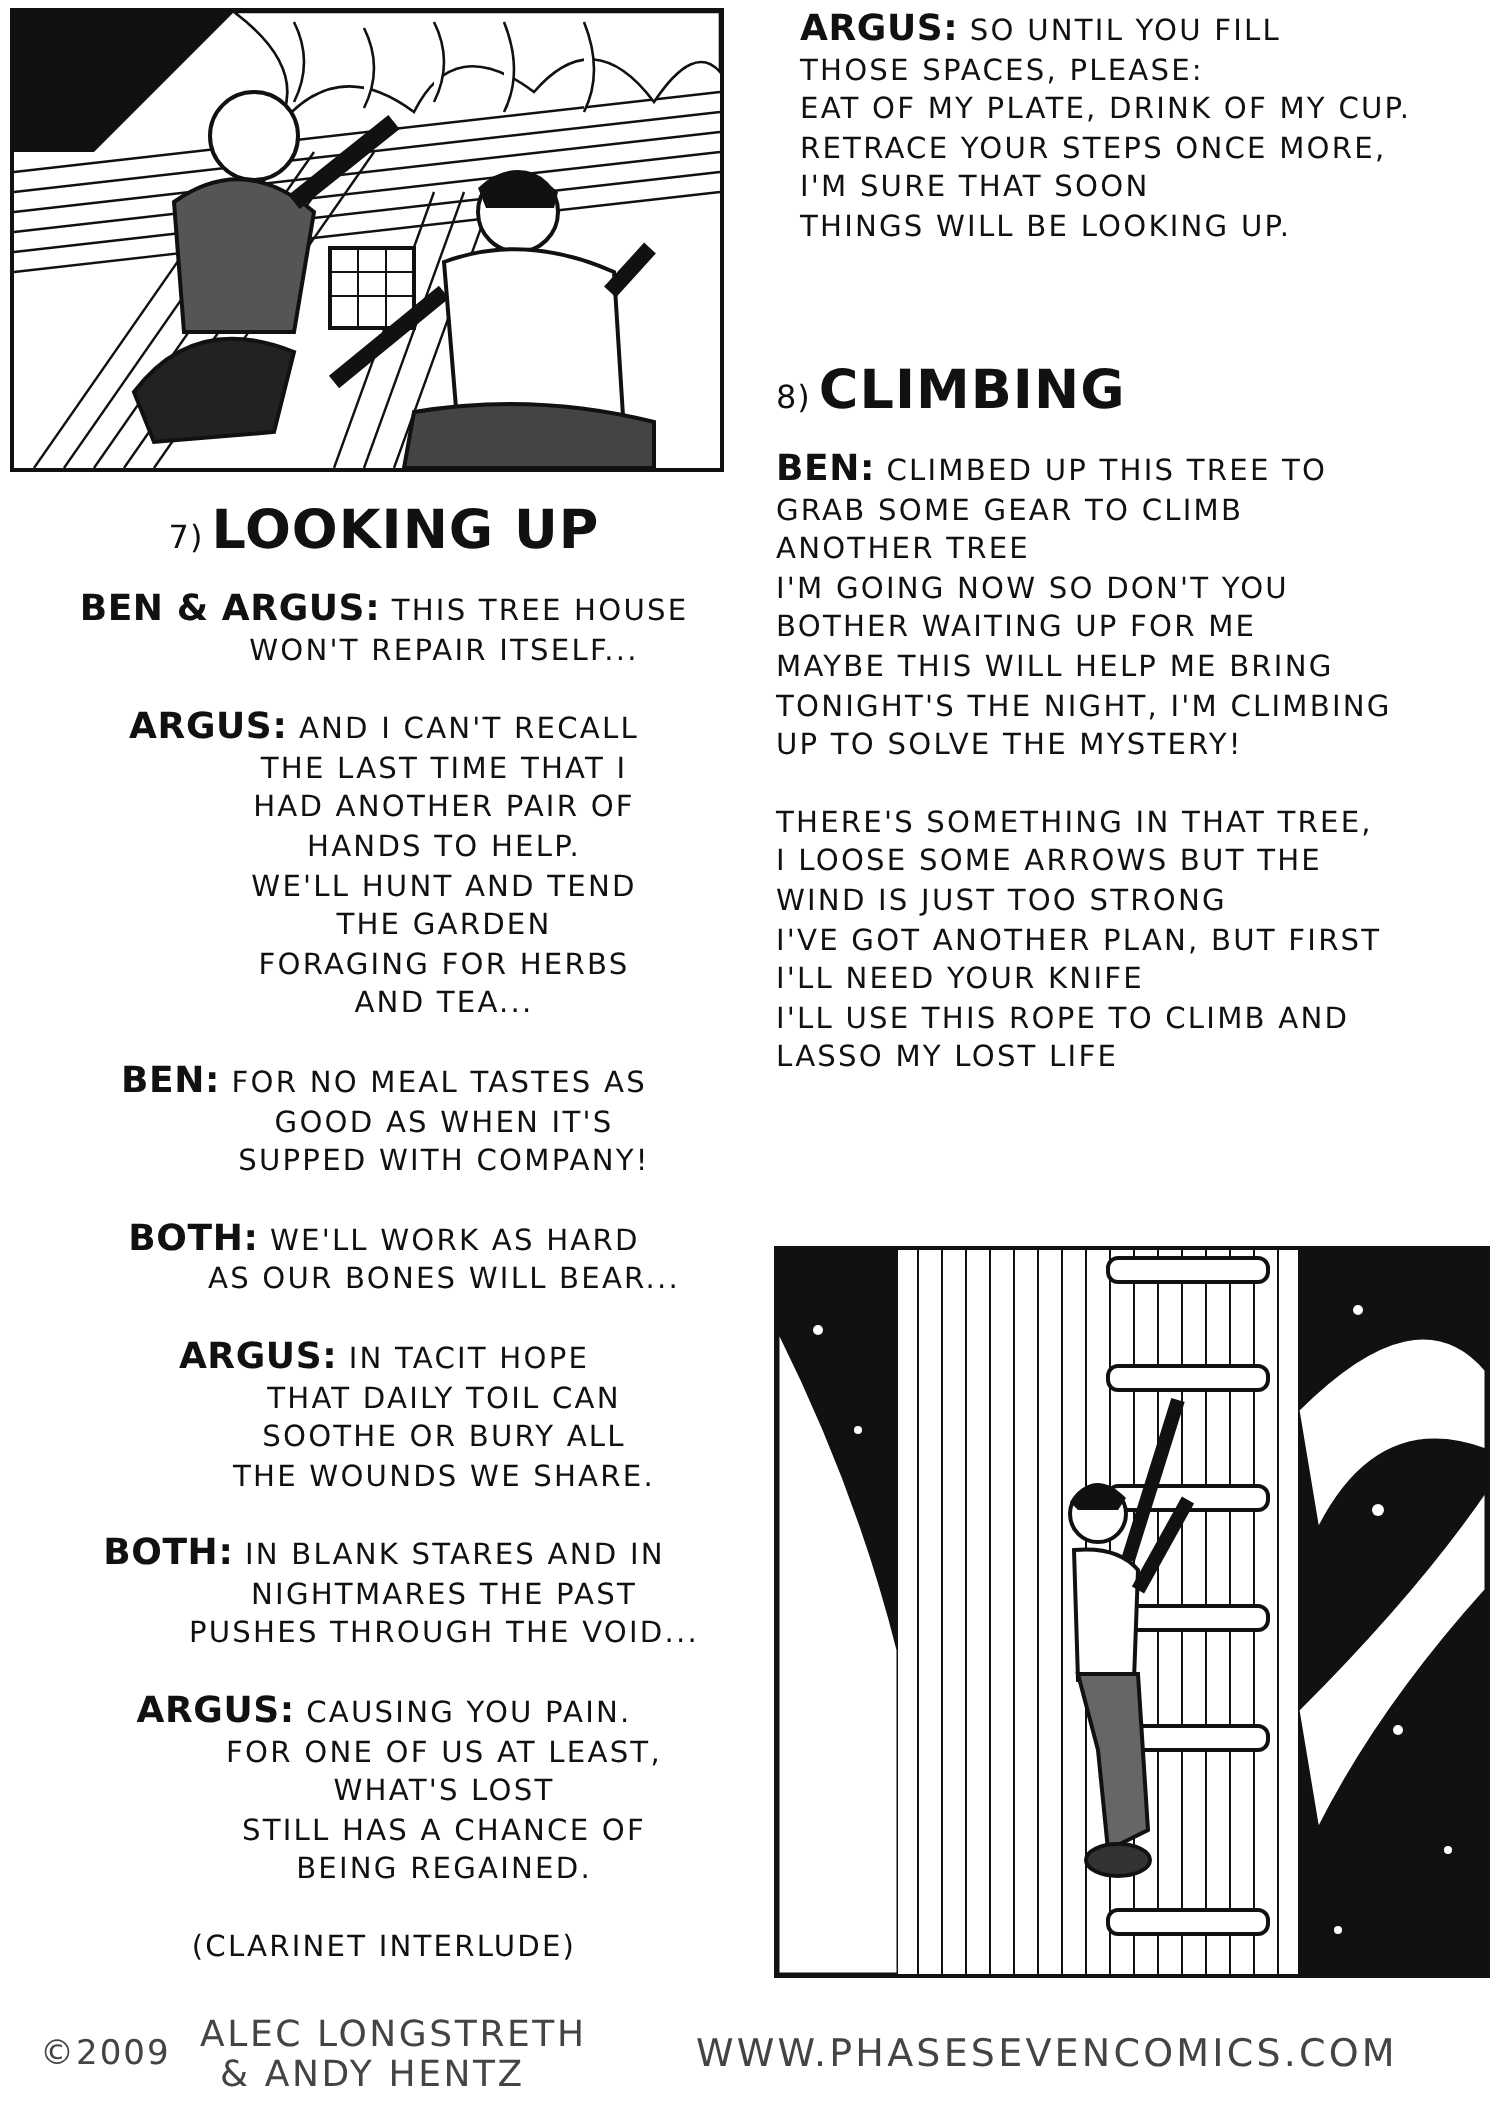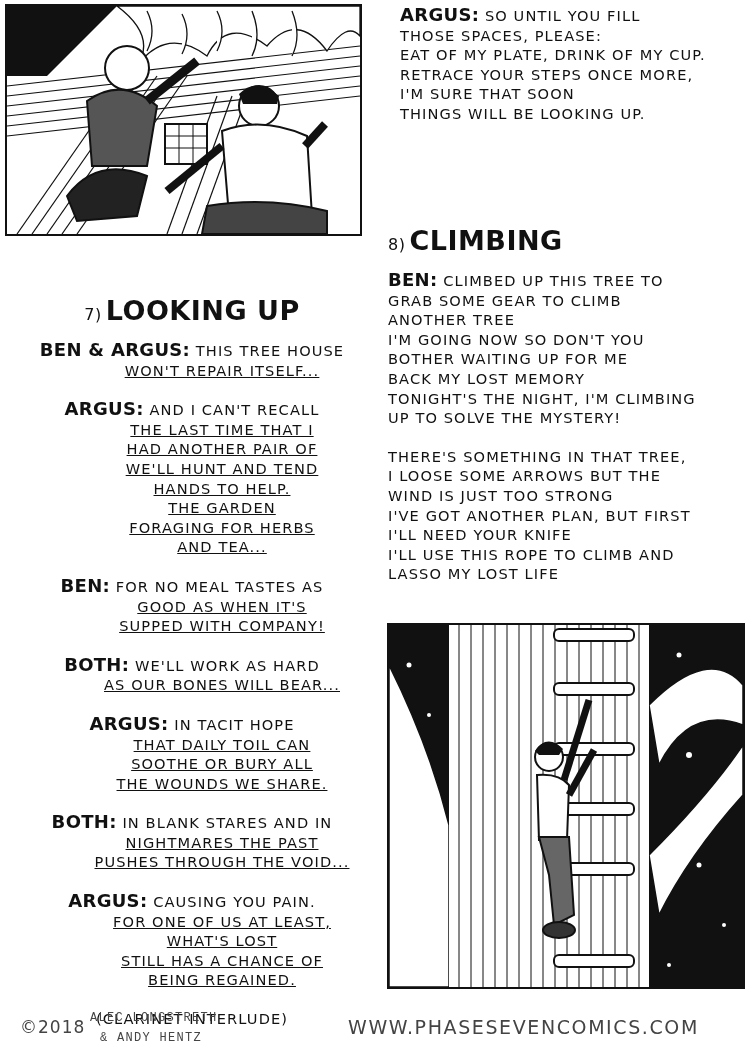--- a/index.html
+++ b/index.html
@@ -4,37 +4,37 @@
 <style>
   * { margin: 0; padding: 0; box-sizing: border-box; }
   html, body { width: 750px; height: 1055px; background: #ffffff; overflow: hidden; }
   body { position: relative; font-family: "DejaVu Sans", sans-serif; color: #111; }
 
   .panel { position: absolute; border: 2px solid #111; overflow: hidden; }
   #panel-top { left: 5px; top: 4px; width: 357px; height: 232px; background: #f2f2f2; }
   #panel-bottom { left: 387px; top: 623px; width: 358px; height: 366px; background: #111; }
 
   .text-block { position: absolute; text-transform: uppercase; }
-  .song-title { font-weight: bold; font-size: 27px; letter-spacing: 0.5px; margin-top: 45px; }
+  .song-title { font-weight: bold; font-size: 27px; letter-spacing: 0.5px; }
   .song-title .num { font-size: 16px; font-weight: normal; margin-right: 4px; }
 
   .line { font-size: 14.6px; line-height: 19.6px; letter-spacing: 1.1px; white-space: nowrap; }
   .speaker { font-weight: bold; font-size: 18px; letter-spacing: 0.3px; }
-  .indent { padding-left: 60px; text-decoration: underline; }
+  .indent { padding-left: 60px; }
   .stanza { margin-bottom: 19px; }
 
   #left-col { left: 7px; top: 250px; width: 370px; text-align: center; }
   #left-col .song-title { margin-bottom: 14px; }
   #right-top { left: 400px; top: 5px; width: 362px; }
   #right-mid { left: 388px; top: 180px; width: 362px; }
   #right-mid .song-title { margin-bottom: 14px; }
 
   #footer { position: absolute; left: 0; top: 1008px; width: 750px; height: 46px; color: #444; }
   #footer .copy { position: absolute; left: 20px; top: 9px; font-size: 17px; letter-spacing: 1px; }
-  #footer .authors { position: absolute; left: 90px; top: 0px; font-size: 12px; letter-spacing: 1.3px; line-height: 20px; font-family: Liberation Mono, monospace; }
+  #footer .authors { position: absolute; left: 100px; top: 0px; font-size: 18px; letter-spacing: 1.3px; line-height: 20px; }
   #footer .authors .l2 { padding-left: 10px; }
   #footer .url { position: absolute; left: 348px; top: 8px; font-size: 19px; letter-spacing: 1.6px; }
 </style>
 </head>
 <body>
 
 <div class="panel" id="panel-top">
   <svg width="353" height="228" viewBox="0 0 353 228">
     <rect x="0" y="0" width="353" height="228" fill="#fff"></rect>
     <polygon points="0,0 110,0 40,70 0,70" fill="#111"></polygon>
@@ -99,21 +99,21 @@
   </div>
   <div class="stanza">
     <div class="line">
       <span class="speaker">BEN</span><span class="speaker">:</span>
       <span>CLIMBED UP THIS TREE TO</span>
     </div>
     <div class="line">GRAB SOME GEAR TO CLIMB</div>
     <div class="line">ANOTHER TREE</div>
     <div class="line">I'M GOING NOW SO DON'T YOU</div>
     <div class="line">BOTHER WAITING UP FOR ME</div>
-    <div class="line">BACK MY LOST MEMORY</div>
+    <div class="line">MAYBE THIS WILL HELP ME BRING</div>
     <div class="line">TONIGHT'S THE NIGHT, I'M CLIMBING</div>
     <div class="line">UP TO SOLVE THE MYSTERY!</div>
   </div>
   <div class="stanza">
     <div class="line">THERE'S SOMETHING IN THAT TREE,</div>
     <div class="line">I LOOSE SOME ARROWS BUT THE</div>
     <div class="line">WIND IS JUST TOO STRONG</div>
     <div class="line">I'VE GOT ANOTHER PLAN, BUT FIRST</div>
     <div class="line">I'LL NEED YOUR KNIFE</div>
     <div class="line">I'LL USE THIS ROPE TO CLIMB AND</div>
@@ -128,22 +128,22 @@
 
   <div class="stanza">
     <div class="line"><span class="speaker">BEN &amp; ARGUS</span><span class="speaker">:</span> <span>THIS TREE HOUSE</span></div>
     <div class="line indent">WON'T REPAIR ITSELF...</div>
   </div>
 
   <div class="stanza">
     <div class="line"><span class="speaker">ARGUS</span><span class="speaker">:</span> <span>AND I CAN'T RECALL</span></div>
     <div class="line indent">THE LAST TIME THAT I</div>
     <div class="line indent">HAD ANOTHER PAIR OF</div>
+    <div class="line indent">HANDS TO HELP.</div>
     <div class="line indent">WE'LL HUNT AND TEND</div>
-    <div class="line indent">HANDS TO HELP.</div>
     <div class="line indent">THE GARDEN</div>
     <div class="line indent">FORAGING FOR HERBS</div>
     <div class="line indent">AND TEA...</div>
   </div>
 
   <div class="stanza">
     <div class="line"><span class="speaker">BEN</span><span class="speaker">:</span> <span>FOR NO MEAL TASTES AS</span></div>
     <div class="line indent">GOOD AS WHEN IT'S</div>
     <div class="line indent">SUPPED WITH COMPANY!</div>
   </div>
@@ -234,19 +234,19 @@
     <path d="M146 126 Q158 108 174 124 L170 130 L150 130 Z" fill="#111"></path>
     <path d="M148 150 Q170 148 180 160 L178 215 L150 215 Z" fill="#fff" stroke="#111" stroke-width="2"></path>
     <path d="M175 155 L200 75" stroke="#111" stroke-width="7"></path>
     <path d="M180 170 L205 125" stroke="#111" stroke-width="7"></path>
     <path d="M150 212 L180 212 L185 290 L165 300 L160 250 Z" fill="#666" stroke="#111" stroke-width="2"></path>
     <ellipse cx="170" cy="305" rx="16" ry="8" fill="#333" stroke="#111" stroke-width="2"></ellipse>
   </svg>
 </div>
 
 <div id="footer">
-  <span class="copy">©2018</span>
+  <span class="copy">©2009</span>
   <div class="authors">
     <div>ALEC LONGSTRETH</div>
     <div class="l2">&amp; ANDY HENTZ</div>
   </div>
   <span class="url">WWW.PHASESEVENCOMICS.COM</span>
 </div>
 
 </body></html>

